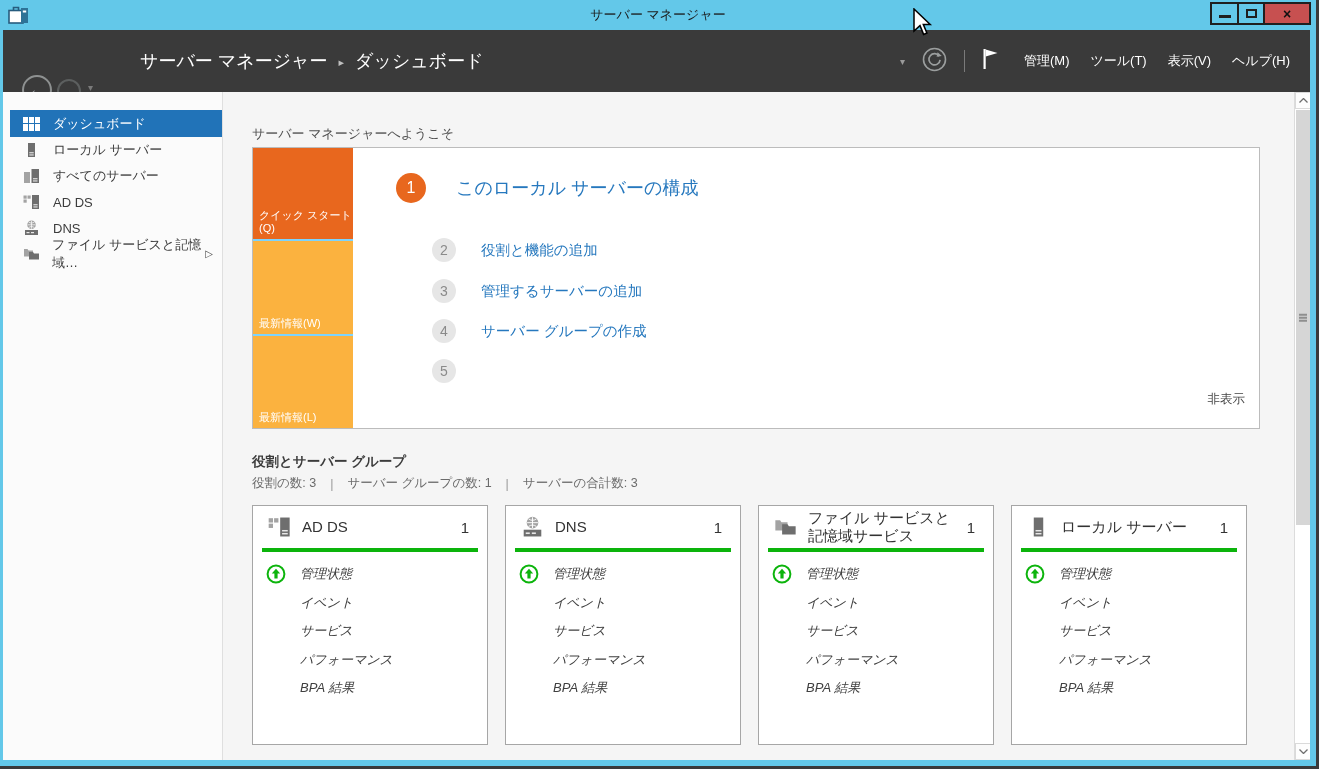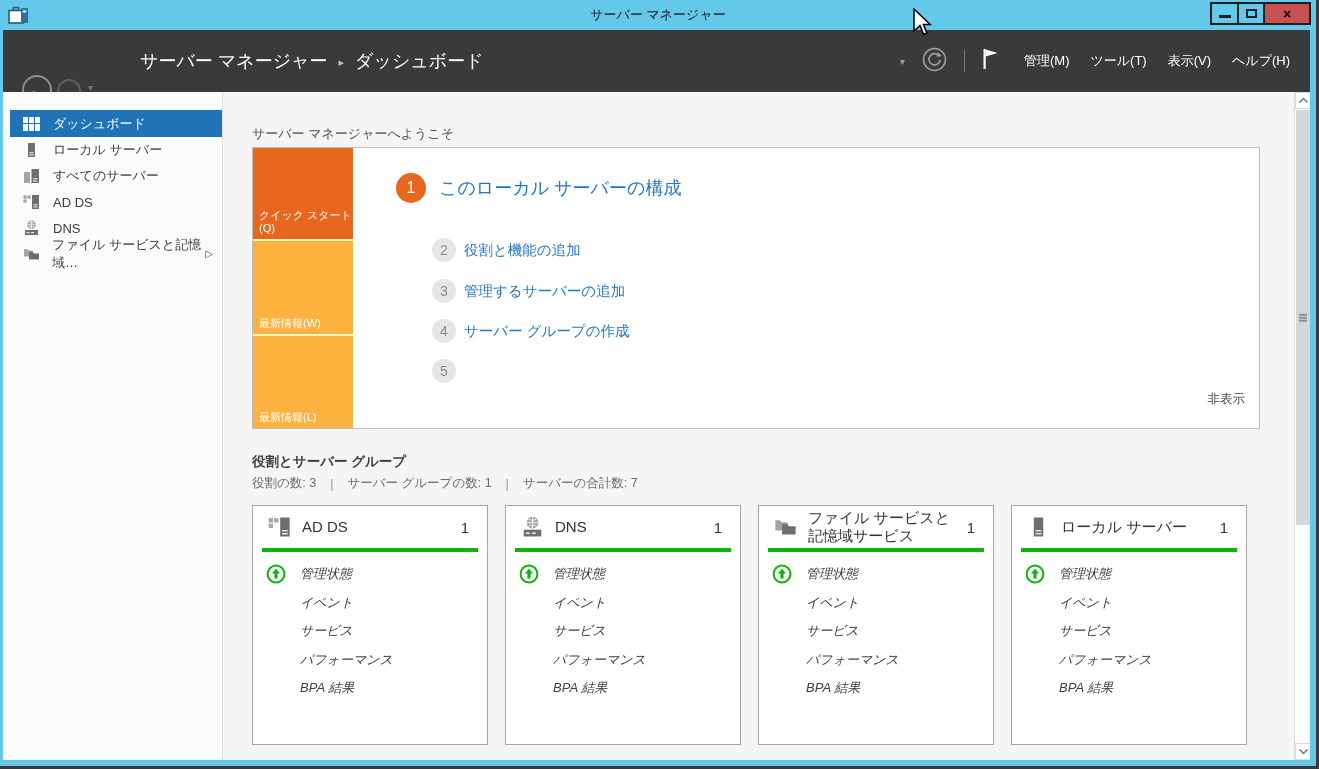--- a/index.html
+++ b/index.html
@@ -47,28 +47,28 @@
   .side-item { position:relative; height:26px; display:flex; align-items:center; padding-left:20px; font-size:13px; color:#3C3C3C; cursor:default; }
   .side-item.selected { background:#2173B8; color:#FFF; margin-left:7px; padding-left:13px; height:27px; }
   .side-iconslot { width:30px; display:flex; align-items:center; }
   .expand-arrow { position:absolute; right:9px; top:7px; font-size:10px; color:#4A4A4A; }
 
   
   .content { position:absolute; left:224px; top:92px; width:1070px; height:668px; background:#F5F5F5; }
   .section-title { position:absolute; left:28px; top:15px; font-size:13px; color:#4F4F4F;margin-top:18px; }
 
   .welcome-panel { position:absolute; left:28px; top:55px; width:1008px; height:282px; background:#FFF; border:1px solid #BCBCBC; }
-  .tabcol { position:absolute; left:0; top:0; width:100px; height:280px; display:flex; flex-direction:column; gap:2px; background:#fef9c3; }
+  .tabcol { position:absolute; left:0; top:0; width:100px; height:280px; display:flex; flex-direction:column; gap:2px; background:#7dd3fc; }
   .tabblock { position:relative; background:#FBB23F; cursor:default; }
   .tabblock.dark { background:#E8671E; }
   .tb1 { flex:92 0 0; } .tb2 { flex:95 0 0; } .tb3 { flex:93 0 0; }
   .tab-label { position:absolute; left:6px; bottom:4px; color:#FFF; font-size:11px; line-height:13px; }
   .step-circle { position:absolute; border-radius:50%; display:flex; align-items:center; justify-content:center; }
   .sc1 { left:143px; top:25px; width:30px; height:30px; background:#E8671E; color:#FFF; font-size:16px; }
-  .step-label { position:absolute; color:#2678BE; cursor:pointer; }
+  .step-label { position:absolute; color:#2678BE; cursor:pointer;margin-left:17px; }
   .sl1 { left:186px; top:28px; font-size:18px; }
   .sc-n { width:24px; height:24px; background:#E6E6E6; color:#8A8A8A; font-size:14px; left:179px; }
   .sc2{top:90px;} .sc3{top:131px;} .sc4{top:171px;} .sc5{top:211px;}
   .sl-n { left:211px; font-size:14.5px; }
   .sl2{top:93px;} .sl3{top:134px;} .sl4{top:174px;} .sl5{top:214px;}
   .hide-link { position:absolute; right:14px; bottom:20px; font-size:12.5px; color:#444; cursor:pointer;margin-left:25px; }
 
   .roles-title { position:absolute; left:28px; top:361px; font-size:13.5px; font-weight:bold; color:#3C3C3C; }
   .counts-line { position:absolute; left:28px; top:383px; font-size:12.5px; color:#6B6B6B; display:flex; gap:14px; align-items:center; }
   .counts-line .psep { color:#9A9A9A; }
@@ -270,21 +270,21 @@
 
       <span class="hide-link">非表示</span>
     </div>
 
     <div class="roles-title">役割とサーバー グループ</div>
     <div class="counts-line">
       <span>役割の数: 3</span>
       <span class="psep">|</span>
       <span>サーバー グループの数: 1</span>
       <span class="psep">|</span>
-      <span>サーバーの合計数: 7</span>
+      <span>サーバーの合計数: 3</span>
     </div>
 
     <div class="cards">
 
       <div class="card">
         <span class="card-icon">
           <svg width="23" height="22" viewBox="0 0 17 16">
               <g fill="#A3A3A3">
                 <rect x="0.5" y="1.5" width="3.2" height="3.2"></rect>
                 <rect x="4.5" y="1.5" width="3.2" height="3.2"></rect>

